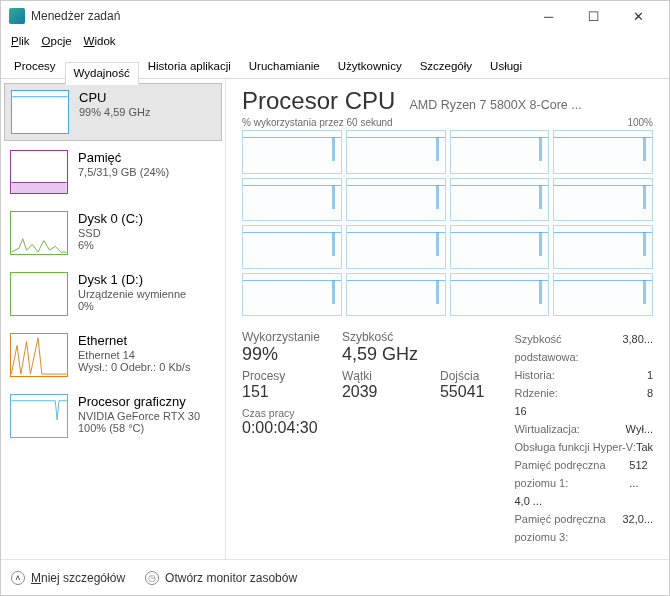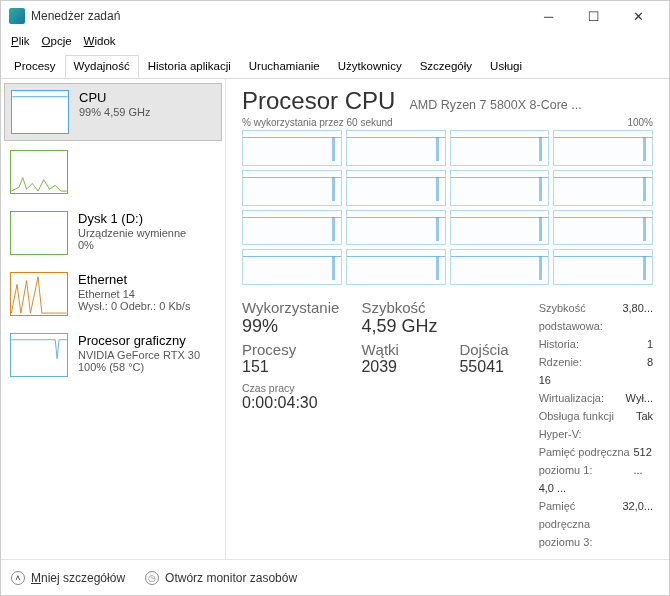--- a/index.html
+++ b/index.html
@@ -7,21 +7,21 @@
 .titlebar { height: 30px; display: flex; align-items: center; padding: 0 8px; font-size: 12px; color: #333; }
 .titlebar-icon { width: 16px; height: 16px; margin-right: 6px; background: linear-gradient(135deg,#3a9,#17a); border-radius: 2px; }
 .titlebar-title { flex: 1; }
 .titlebar-controls { display: flex; gap: 0; }
 .titlebar-btn { width: 45px; height: 30px; display: flex; align-items: center; justify-content: center; font-size: 13px; cursor: pointer; }
 .menubar { height: 20px; display: flex; padding: 0 6px; gap: 4px; font-size: 11.5px; align-items: center; }
 .menubar-item { padding: 2px 4px; cursor: pointer; }
 .menubar-item .u { text-decoration: underline; }
 .tabs { height: 28px; display: flex; border-bottom: 1px solid #d9d9d9; padding: 4px 4px 0 4px; font-size: 11.5px; }
 .tab { padding: 4px 8px; border: 1px solid transparent; border-bottom: none; cursor: pointer; }
-.tab.active { background: #fff; border-color: #d9d9d9; border-bottom: 1px solid #fff; position: relative; top: 0; }
+.tab.active { background: #fff; border-color: #d9d9d9; border-bottom: 1px solid #fff; position: relative; top: 7px; }
 .body { flex: 1; display: flex; overflow: hidden; }
 .sidebar { width: 225px; border-right: 1px solid #e5e5e5; overflow-y: auto; padding: 4px 3px; display: flex; flex-direction: column; gap: 3px; }
 .sidebar-item { display: flex; padding: 6px 6px; gap: 10px; cursor: pointer; min-height: 58px; }
 .sidebar-item.active { background: #e6e6e6; border: 1px solid #bfbfbf; }
 .thumb { width: 58px; height: 44px; border: 1px solid #1a73e8; background: #fff; position: relative; overflow: hidden; flex-shrink: 0; }
 .thumb.cpu { border-color: #4aa8e6; }
 .thumb.mem { border-color: #9238a3; }
 .thumb.disk { border-color: #6db442; }
 .thumb.eth { border-color: #d9841e; }
 .thumb.gpu { border-color: #5fb3d9; }
@@ -33,21 +33,21 @@
 .main-header h1 { font-size: 24px; font-weight: 400; color: #333; }
 .main-header .sub { font-size: 12.5px; color: #6b6b6b; white-space: nowrap; overflow: hidden; text-overflow: ellipsis; flex: 1; }
 .chart-label-row { display: flex; justify-content: space-between; font-size: 10px; color: #6b6b6b; margin-bottom: 2px; }
 .core-grid { display: grid; grid-template-columns: repeat(4, 1fr); grid-template-rows: repeat(4, 1fr); gap: 4px; height: 186px; }
 .core { border: 1px solid #b8d8f0; background: #fbfdff; position: relative; overflow: hidden; }
 .core::after { content: ""; position: absolute; left: 0; right: 0; top: 6px; height: 1px; background: #54a3e0; opacity: 0.7; }
 .core .dip { position: absolute; right: 6px; top: 6px; width: 3px; height: 24px; background: #54a3e0; opacity: 0.6; }
 .stats { display: flex; gap: 30px; margin-top: 14px; }
 .stats-left { display: grid; grid-template-columns: auto auto auto; column-gap: 22px; row-gap: 4px; }
 .stats-left .grp { display: flex; flex-direction: column; }
-.stats-left .lbl { font-size: 15px; color: #6b6b6b; }
+.stats-left .lbl { font-size: 12px; color: #6b6b6b; }
 .stats-left .val { font-size: 18px; color: #333; margin-top: 0px; }
 .stats-left .val.sm { font-size: 16px; }
 .stats-right { font-size: 11px; color: #6b6b6b; flex: 1; }
 .stats-right .row { display: flex; justify-content: space-between; line-height: 18px; }
 .stats-right .row .v { color: #333; }
 .uptime-row { margin-top: 6px; }
 .uptime-row .lbl { font-size: 10.5px; color: #6b6b6b; }
 .uptime-row .val { font-size: 16px; color: #333; }
 .footer { height: 36px; border-top: 1px solid #e5e5e5; display: flex; align-items: center; padding: 0 10px; gap: 20px; font-size: 12px; }
 .footer-item { display: flex; align-items: center; gap: 6px; cursor: pointer; color: #333; }
@@ -93,26 +93,43 @@
         <svg class="spark" viewBox="0 0 58 44">
             <polyline points="0,6 58,6" stroke="#4aa8e6" fill="none" stroke-width="1"></polyline>
           </svg>
       </div>
       <div class="sidebar-text">
         <div class="title">CPU</div>
         <div class="sub">99%   4,59 GHz</div>
       </div>
     </div>
 
+    <div class="sidebar-item">
+      <div class="thumb mem">
+        <svg class="spark" viewBox="0 0 58 44">
+            <rect x="0" y="33" width="58" height="11" fill="#e8c8f0"></rect>
+            <polyline points="0,33 58,33" stroke="#9238a3" fill="none" stroke-width="1"></polyline>
+          </svg>
+      </div>
+      <div class="sidebar-text">
+        <div class="title">Pamięć</div>
+        <div class="sub">7,5/31,9 GB (24%)</div>
+      </div>
+    </div>
 
     <div class="sidebar-item">
       <div class="thumb disk">
         <svg class="spark" viewBox="0 0 58 44">
             <polyline points="0,42 8,38 12,28 16,40 22,34 28,42 34,30 40,40 46,36 52,42 58,42" stroke="#6db442" fill="none" stroke-width="1"></polyline>
           </svg>
+      </div>
+      <div class="sidebar-text">
+        <div class="title">Dysk 0 (C:)</div>
+        <div class="sub">SSD</div>
+        <div class="sub">6%</div>
       </div>
     </div>
 
     <div class="sidebar-item">
       <div class="thumb disk"></div>
       <div class="sidebar-text">
         <div class="title">Dysk 1 (D:)</div>
         <div class="sub">Urządzenie wymienne</div>
         <div class="sub">0%</div>
       </div>

